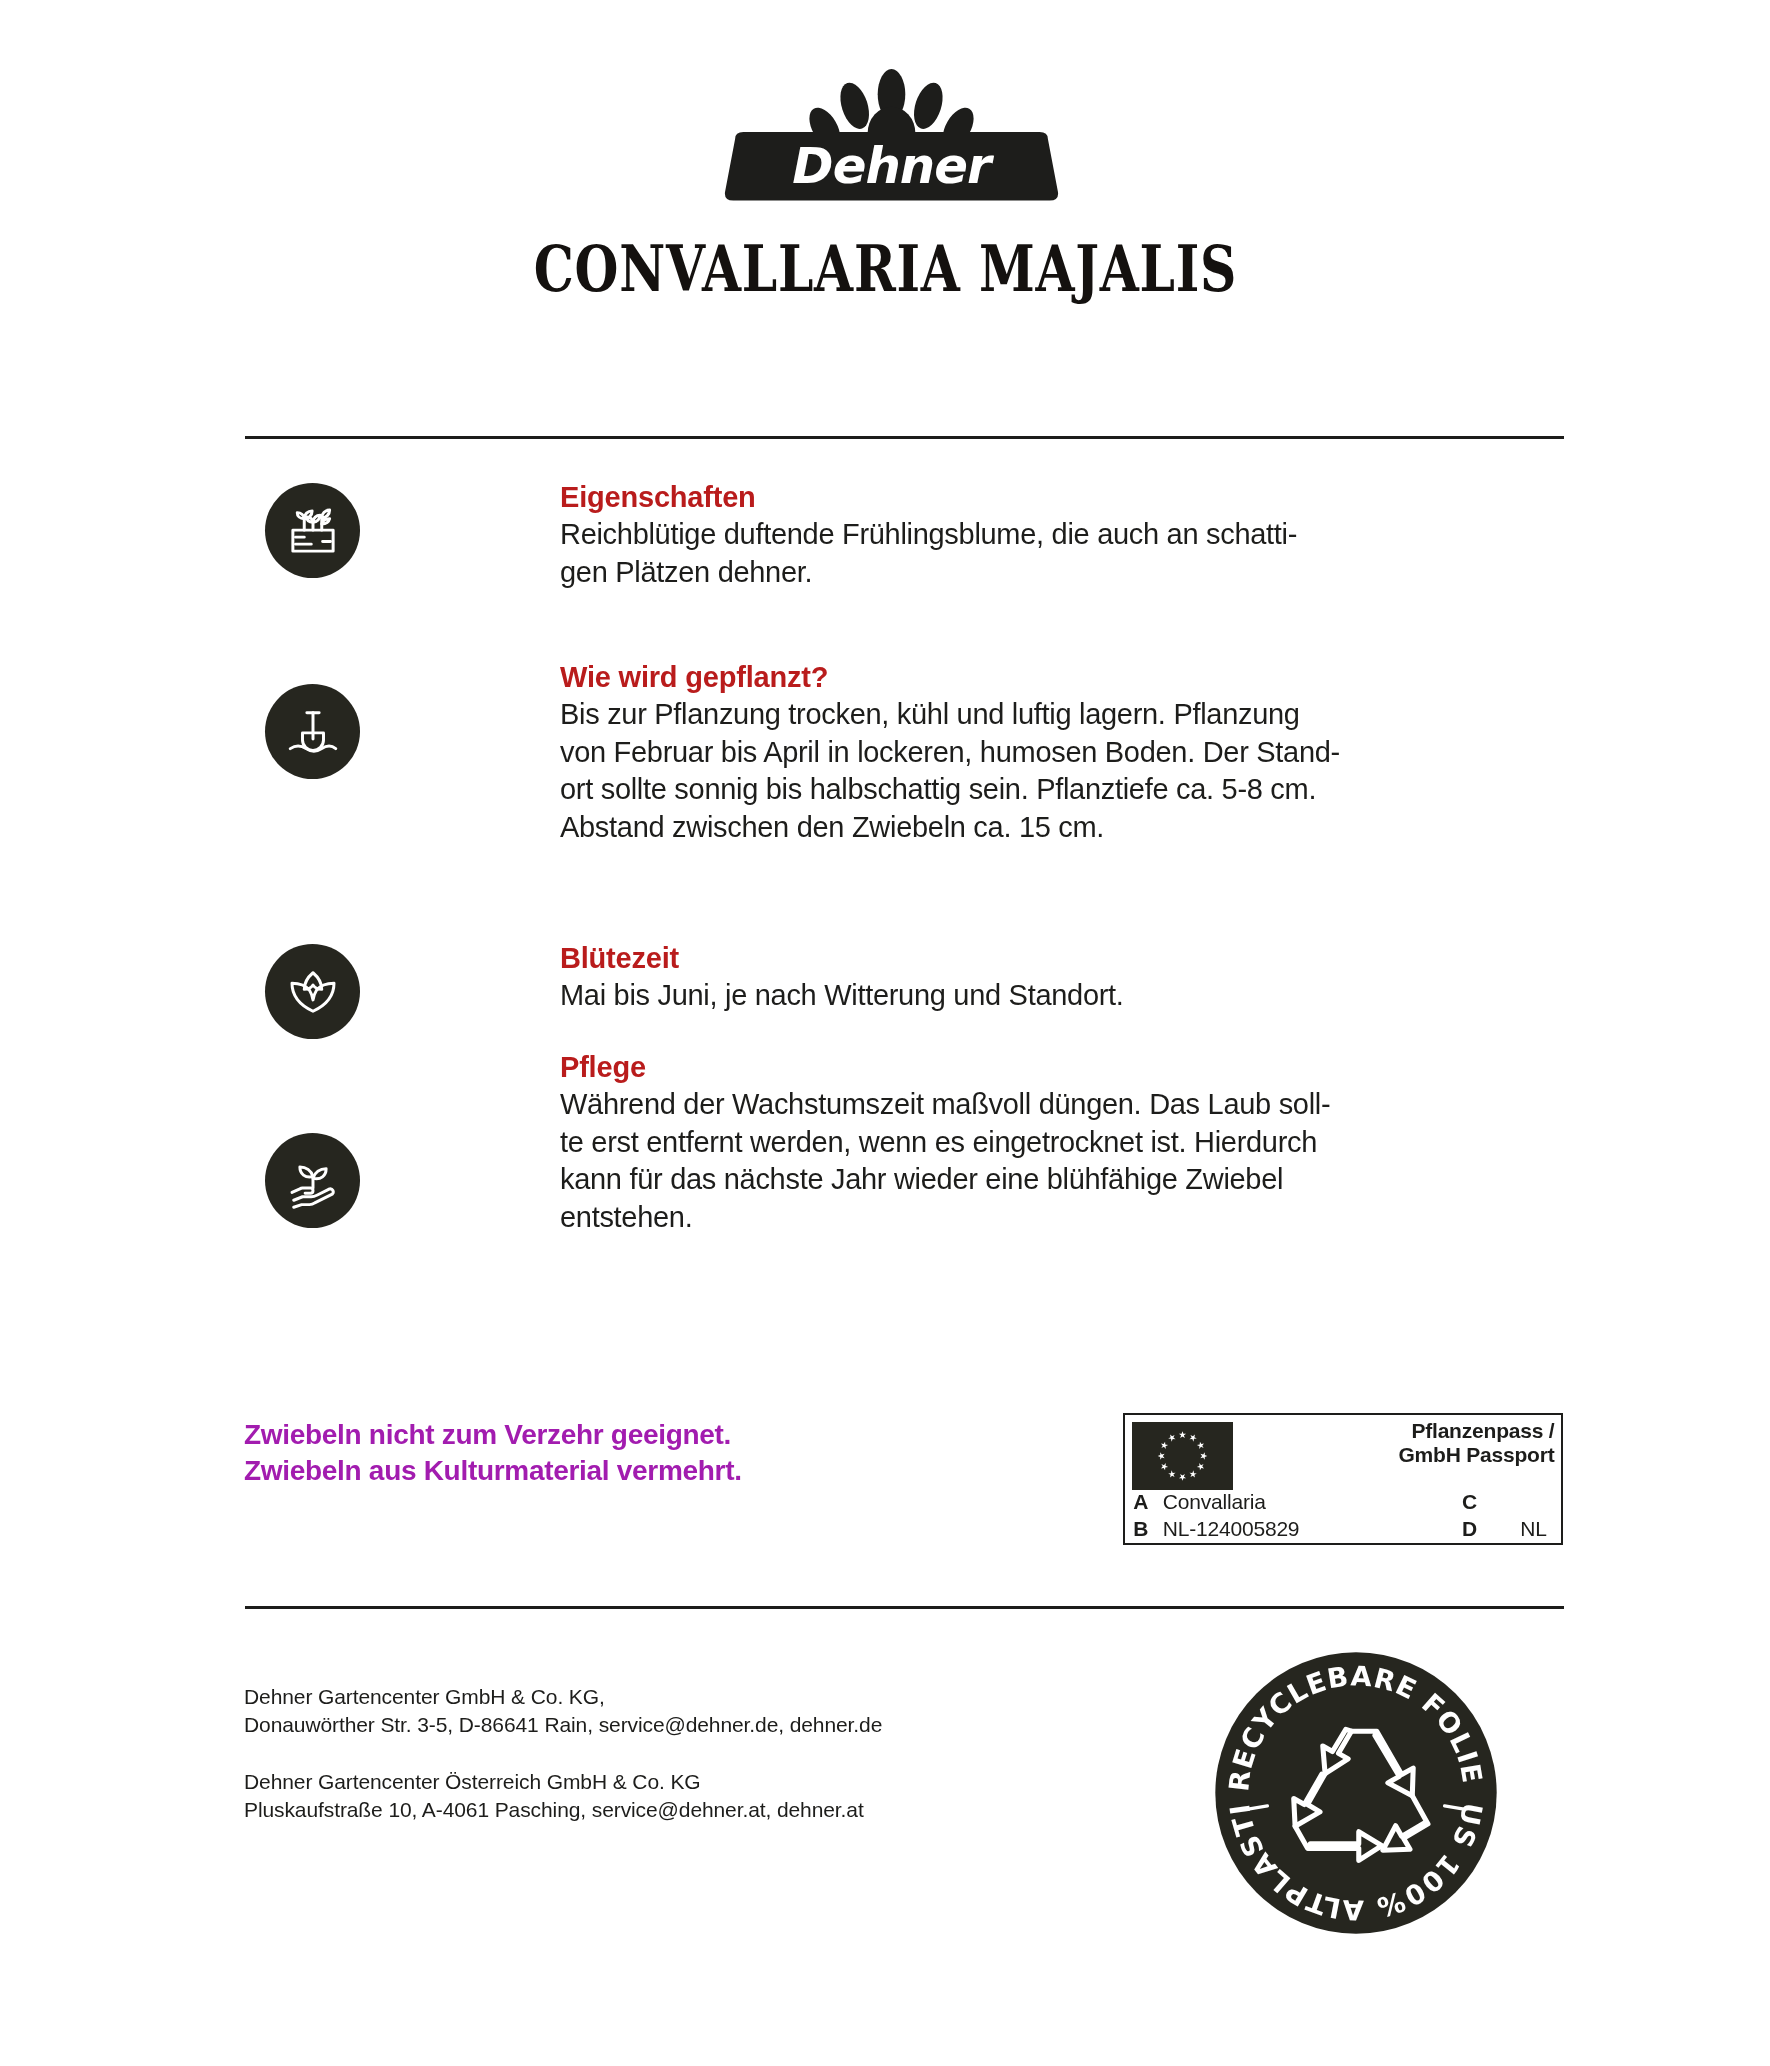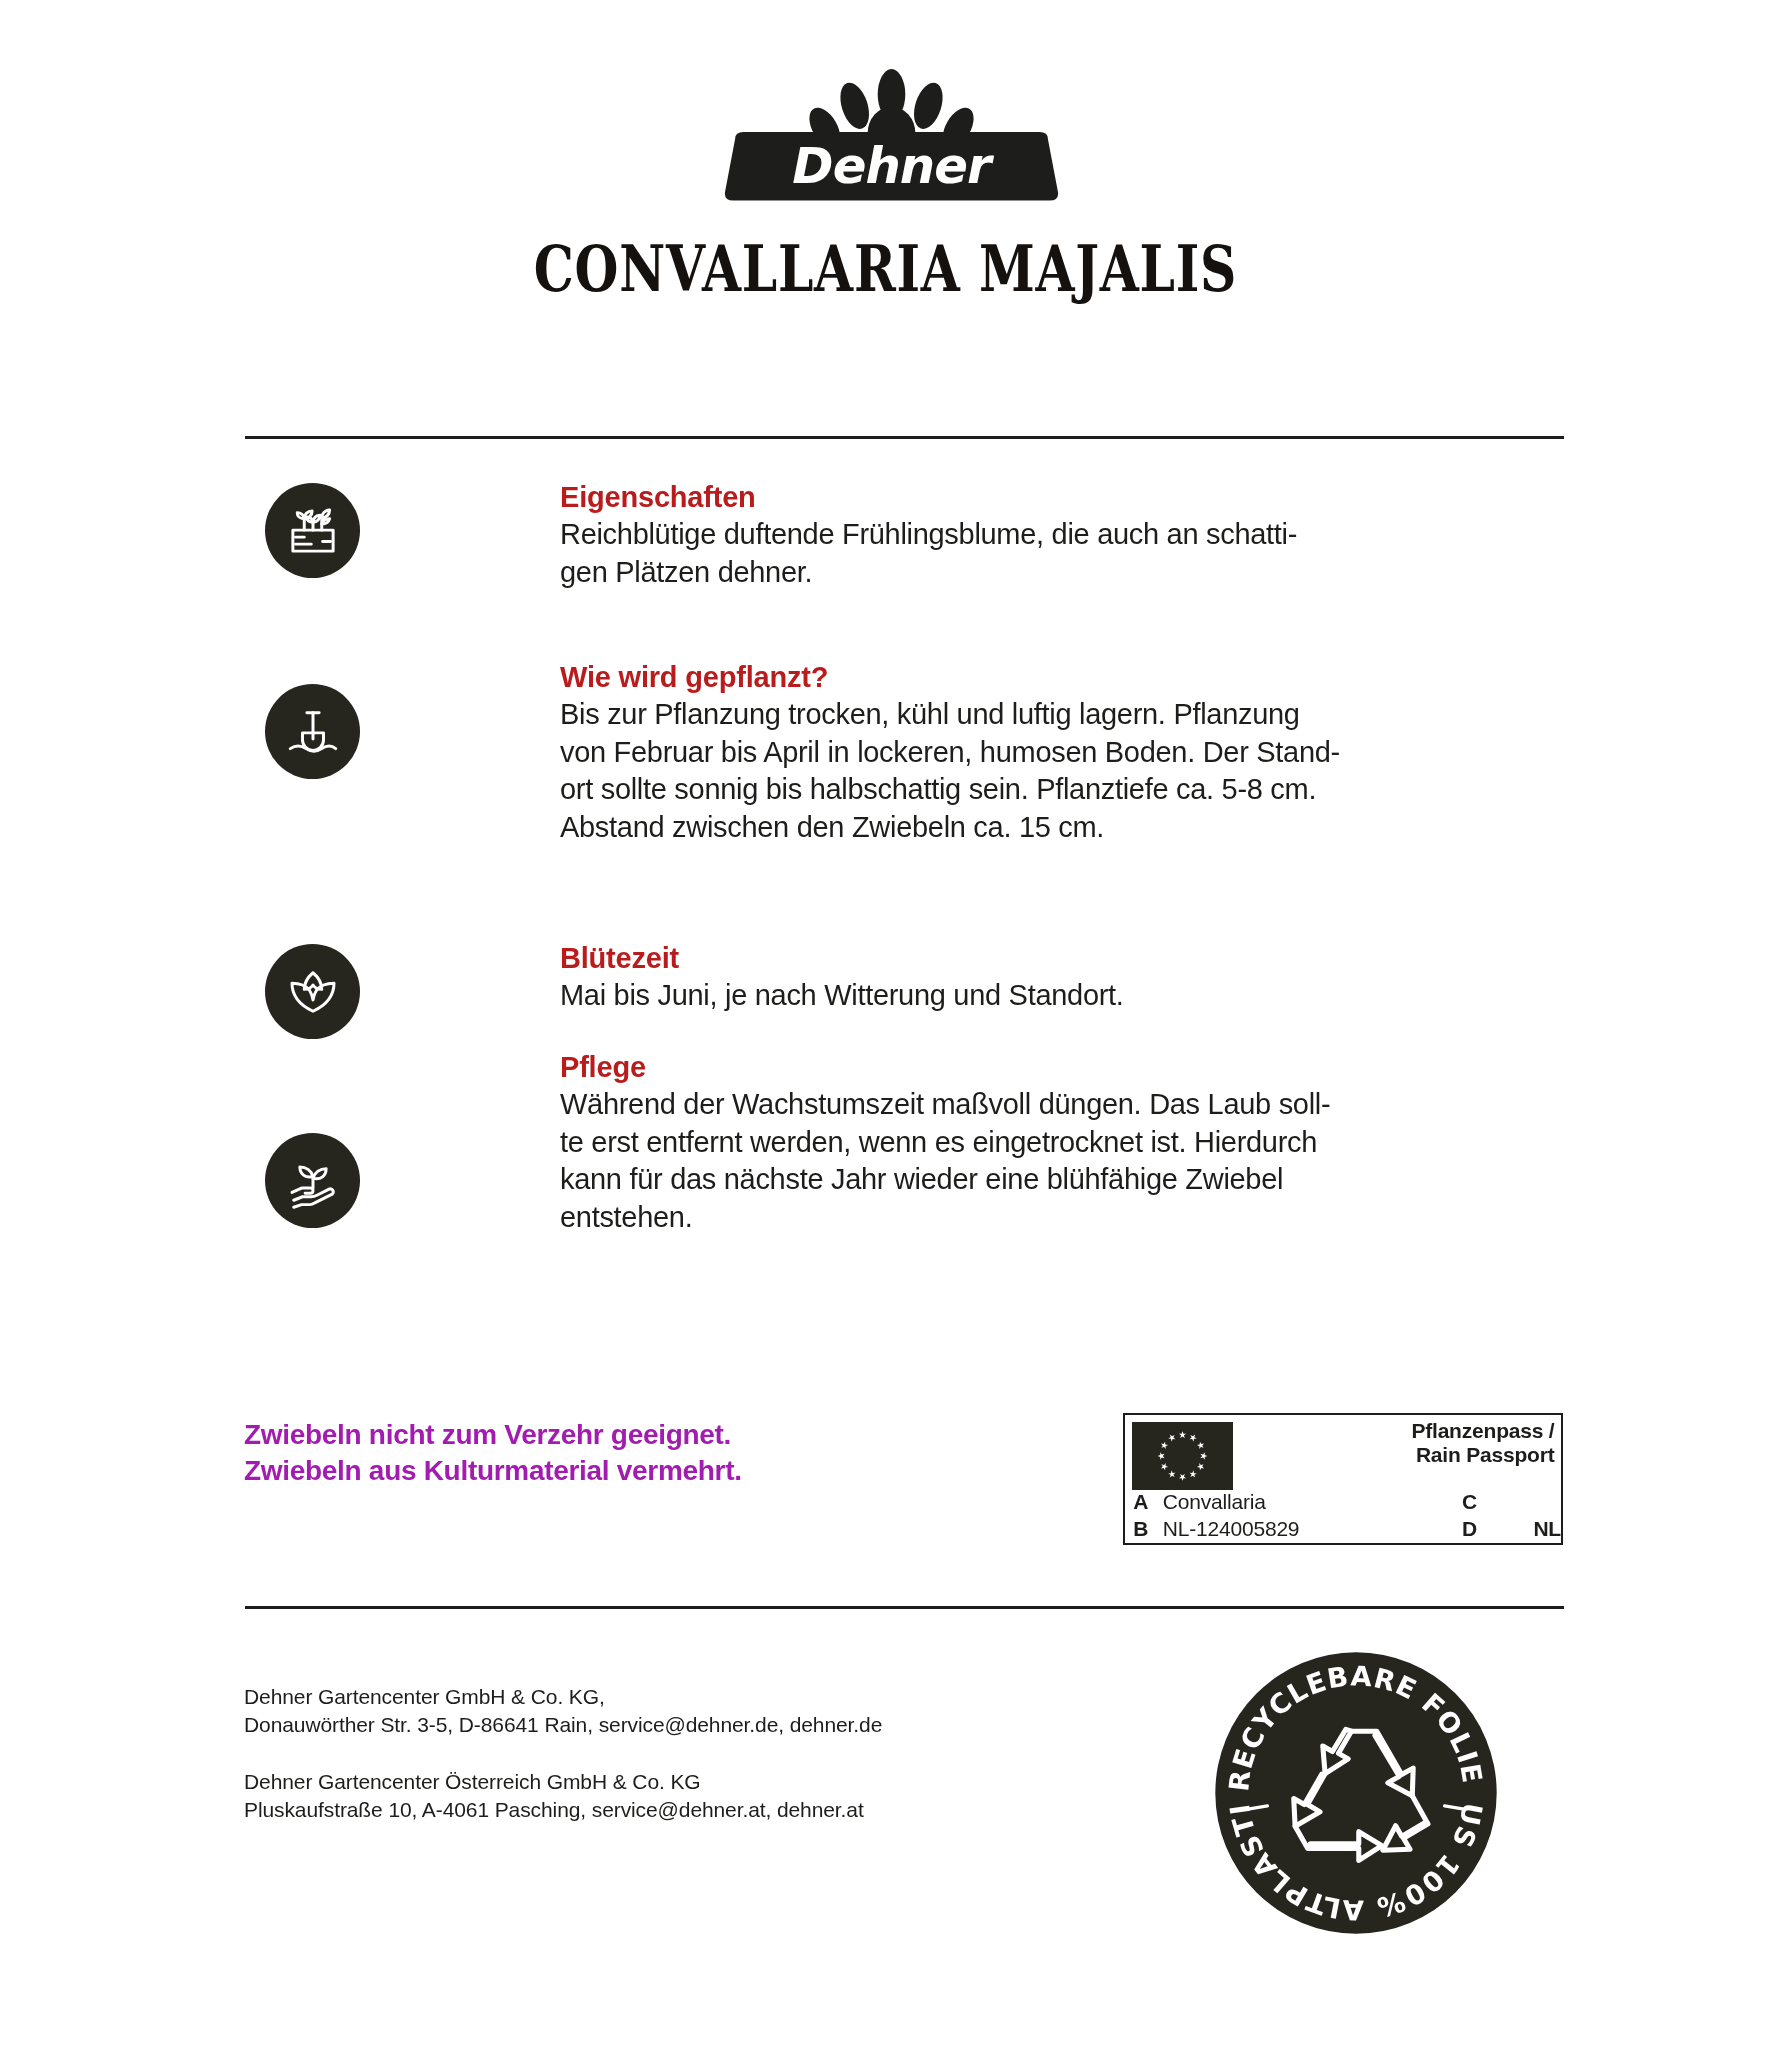--- a/index.html
+++ b/index.html
@@ -184,22 +184,21 @@
   .pp-val { flex: 1 1 auto; }
   .pp-key2 {
     font-weight: 700;
     width: 44px;
     flex: none;
     text-align: left;
   }
   .pp-val2 {
     width: 55px;
     flex: none;
-    text-align: right;
-    font-weight: bold;
+    text-align: center;
   }
 
   
   .footer {
     position: absolute;
     left: 244px;
     top: 1683px;
     font-size: 21px;
     line-height: 1.34;
     letter-spacing: -0.1px;
@@ -362,21 +361,21 @@
                   <polygon points="0,-8 2,-2.5 8,-2.5 3,1 5,7 0,3.3 -5,7 -3,1 -8,-2.5 -2,-2.5"></polygon>
                 </g>
               <g transform="rotate(330) translate(0,-46)">
                   <polygon points="0,-8 2,-2.5 8,-2.5 3,1 5,7 0,3.3 -5,7 -3,1 -8,-2.5 -2,-2.5"></polygon>
                 </g>
             </g>
           </g>
         </svg>
       </div>
       <div class="pp-head">Pflanzenpass /
-Rain Passport</div>
+GmbH Passport</div>
     </div>
     <div class="pp-rows">
       <div class="pp-row">
         <span class="pp-key">A</span>
         <span class="pp-val">Convallaria</span>
         <span class="pp-key2">C</span>
         <span class="pp-val2"></span>
       </div>
       <div class="pp-row">
         <span class="pp-key">B</span>

